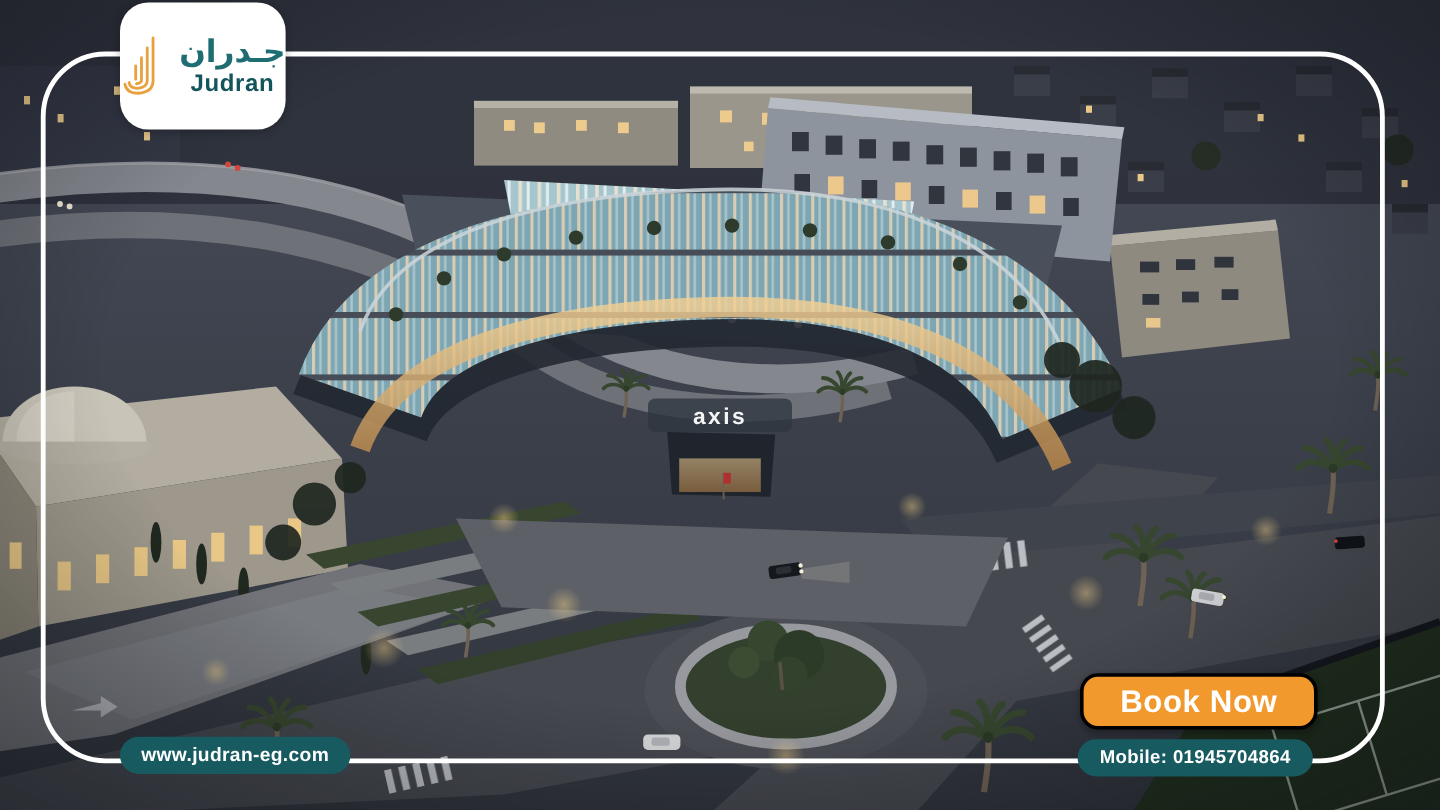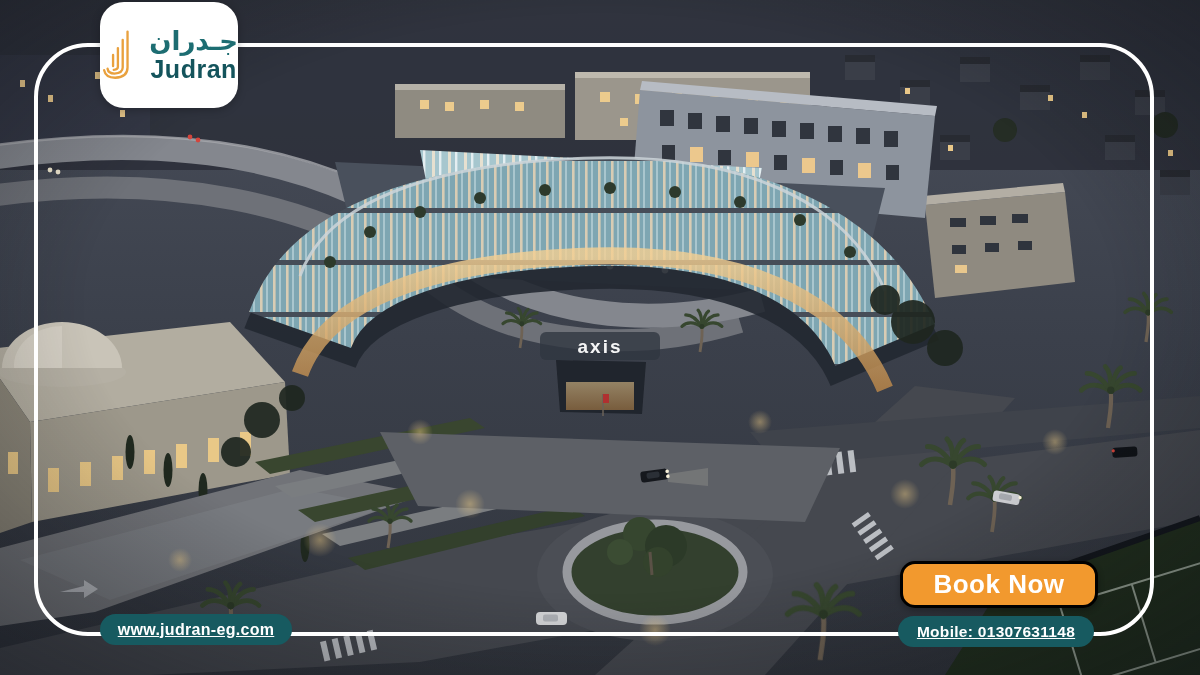--- a/index.html
+++ b/index.html
@@ -13,26 +13,26 @@
          pointer-events:none;z-index:3;}
 
   
   .logo-card{position:absolute;left:100px;top:2px;width:138px;height:106px;
              background:#ffffff;border-radius:24px;z-index:5;
              display:flex;align-items:center;justify-content:center;gap:19px;
              box-shadow:0 2px 8px rgba(0,0,0,.25);}
   .logo-text{display:flex;flex-direction:column;align-items:center;line-height:1;}
   .logo-ar{font-family:"DejaVu Sans",sans-serif;font-size:26px;font-weight:bold;
            color:#1d6d72;direction:rtl;}
-  .logo-en{font-size:25px;font-weight:bold;color:#14545c;margin-top:3px;letter-spacing:.5px;}
+  .logo-en{font-size:20px;font-weight:bold;color:#14545c;margin-top:3px;letter-spacing:.5px;}
 
   
   .pill{position:absolute;z-index:6;display:flex;align-items:center;justify-content:center;
         background:#175a60;color:#ffffff;font-weight:bold;border-radius:17px;
-        letter-spacing:.3px;text-decoration:underline;}
+        letter-spacing:.3px;}
   .pill.site{left:100px;top:614px;width:192px;height:31px;font-size:16px;}
   .pill.mobile{left:898px;top:616px;width:196px;height:31px;font-size:15.5px;}
   .book-btn{position:absolute;left:900px;top:561px;width:198px;height:47px;z-index:6;
             background:#f2992e;border:3px solid #000000;border-radius:15px;
             box-sizing:border-box;display:flex;align-items:center;justify-content:center;
             color:#ffffff;font-size:26px;font-weight:bold;cursor:pointer;
             box-shadow:0 2px 6px rgba(0,0,0,.3);letter-spacing:.5px;}
 </style>
 </head>
 <body>
@@ -407,15 +407,15 @@
     <div class="logo-text">
       <span class="logo-ar">جـدران</span>
       <span class="logo-en">Judran</span>
     </div>
   </div>
 
   <div class="pill site">www.judran-eg.com</div>
 
   <div class="book-btn">Book Now</div>
 
-  <div class="pill mobile">Mobile: 01307631148</div>
+  <div class="pill mobile">Mobile: 01945704864</div>
 
 </div>
 
 </body></html>

